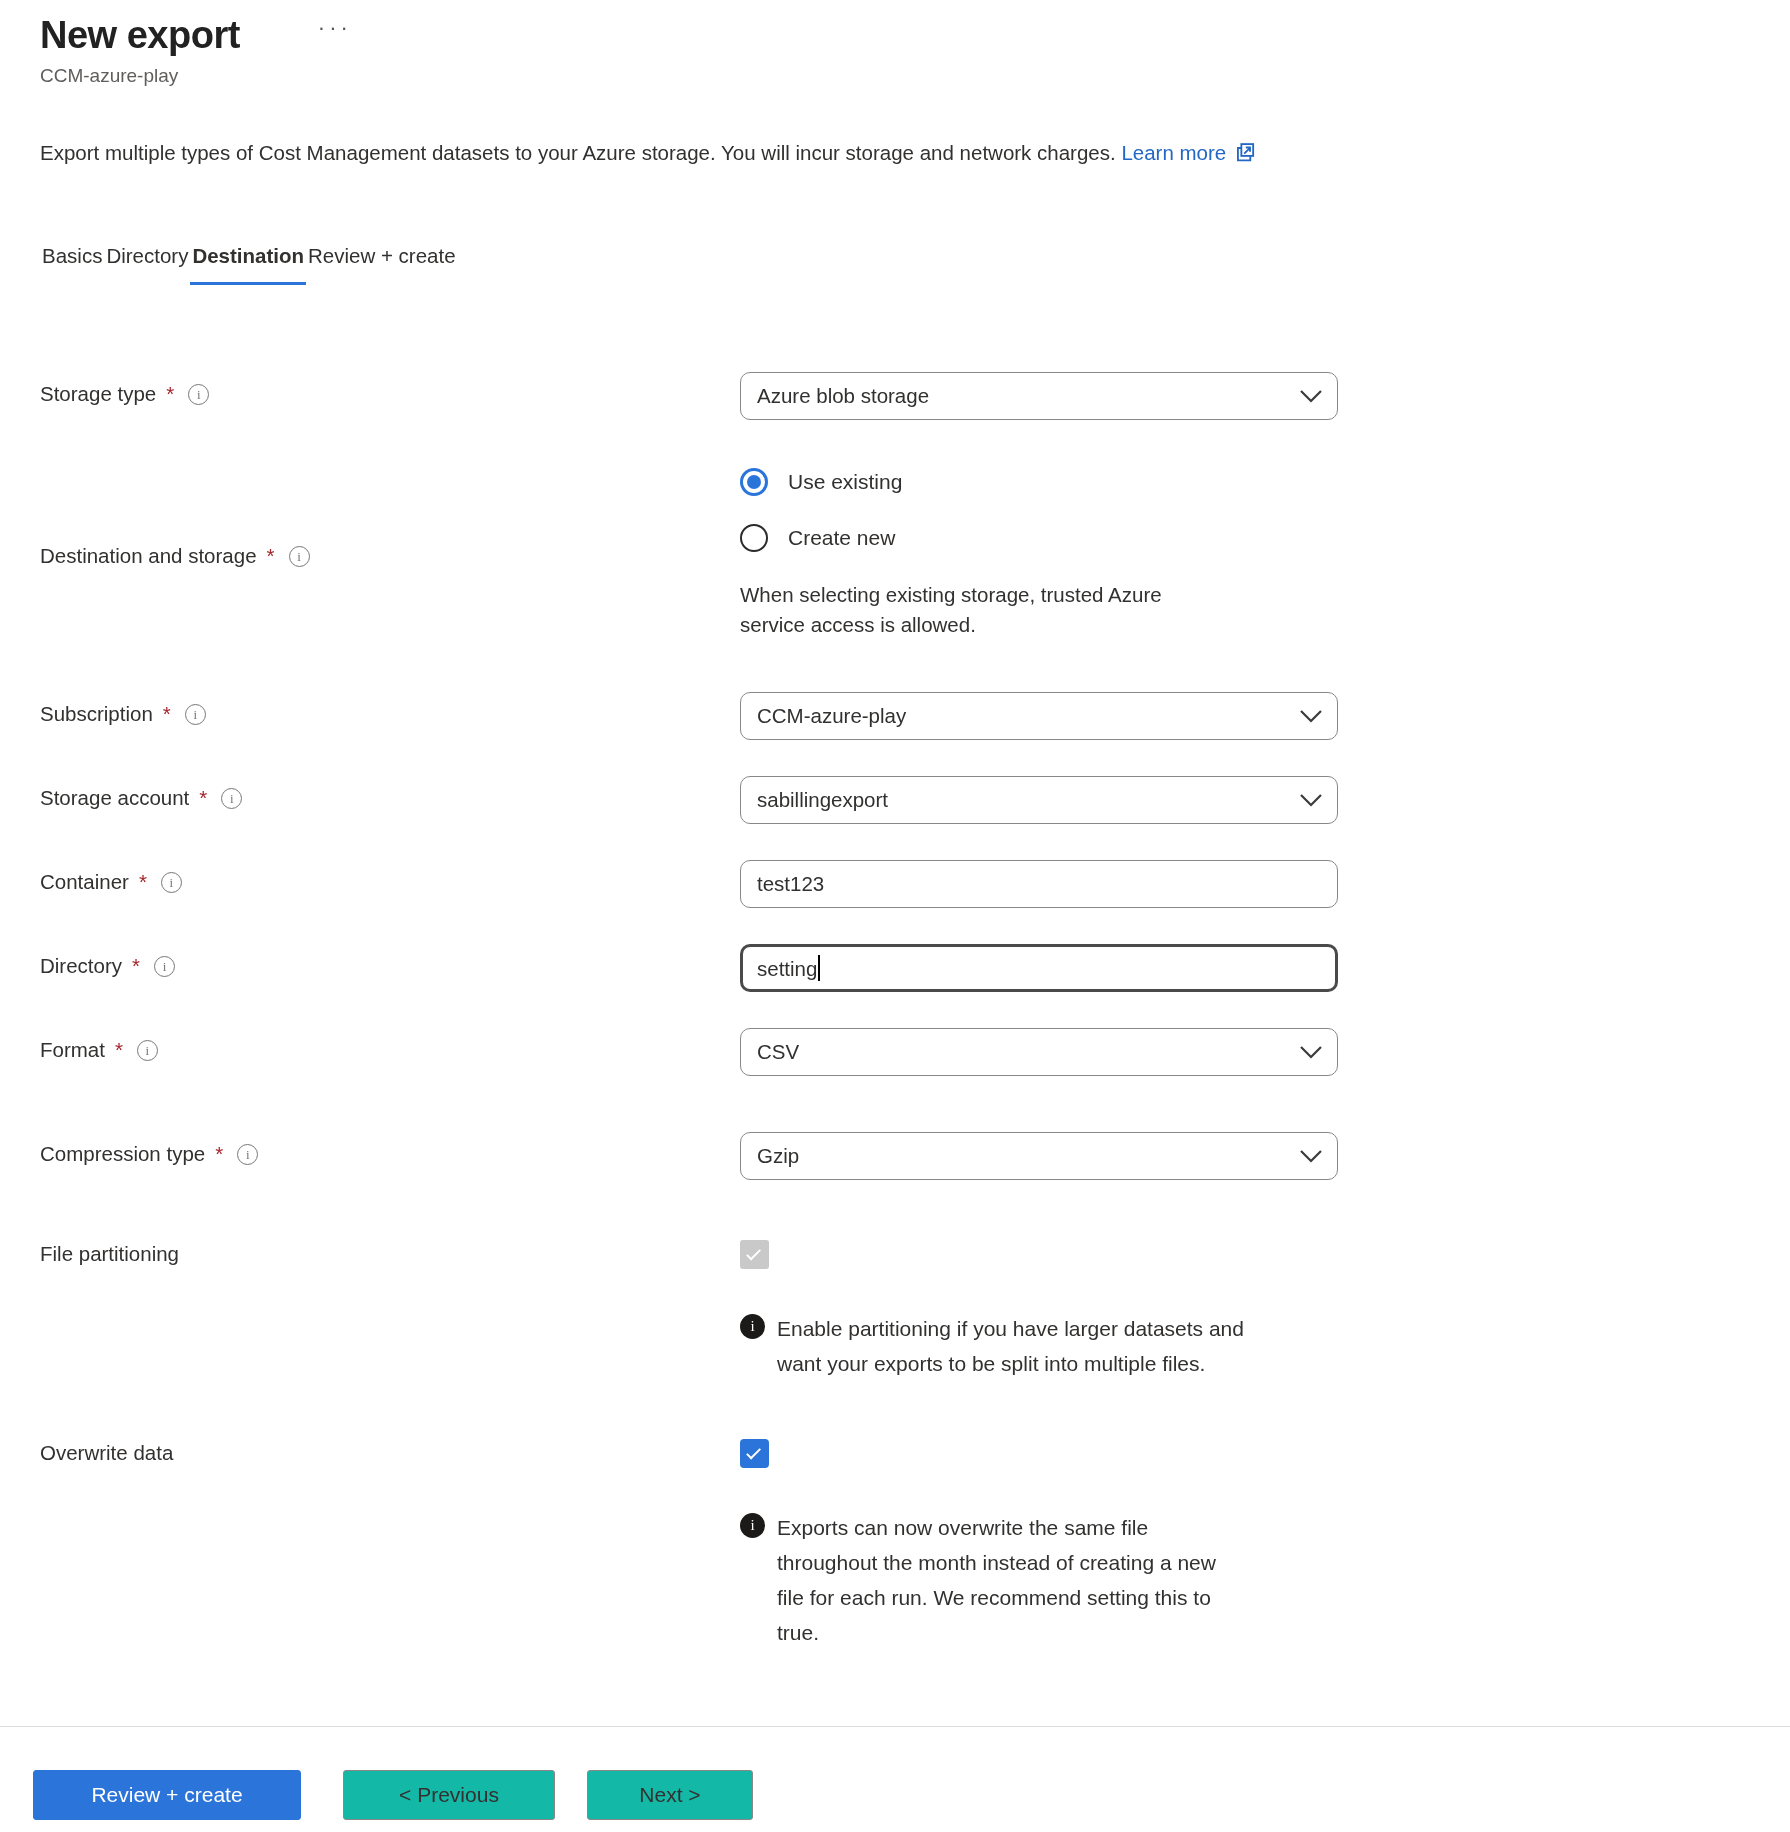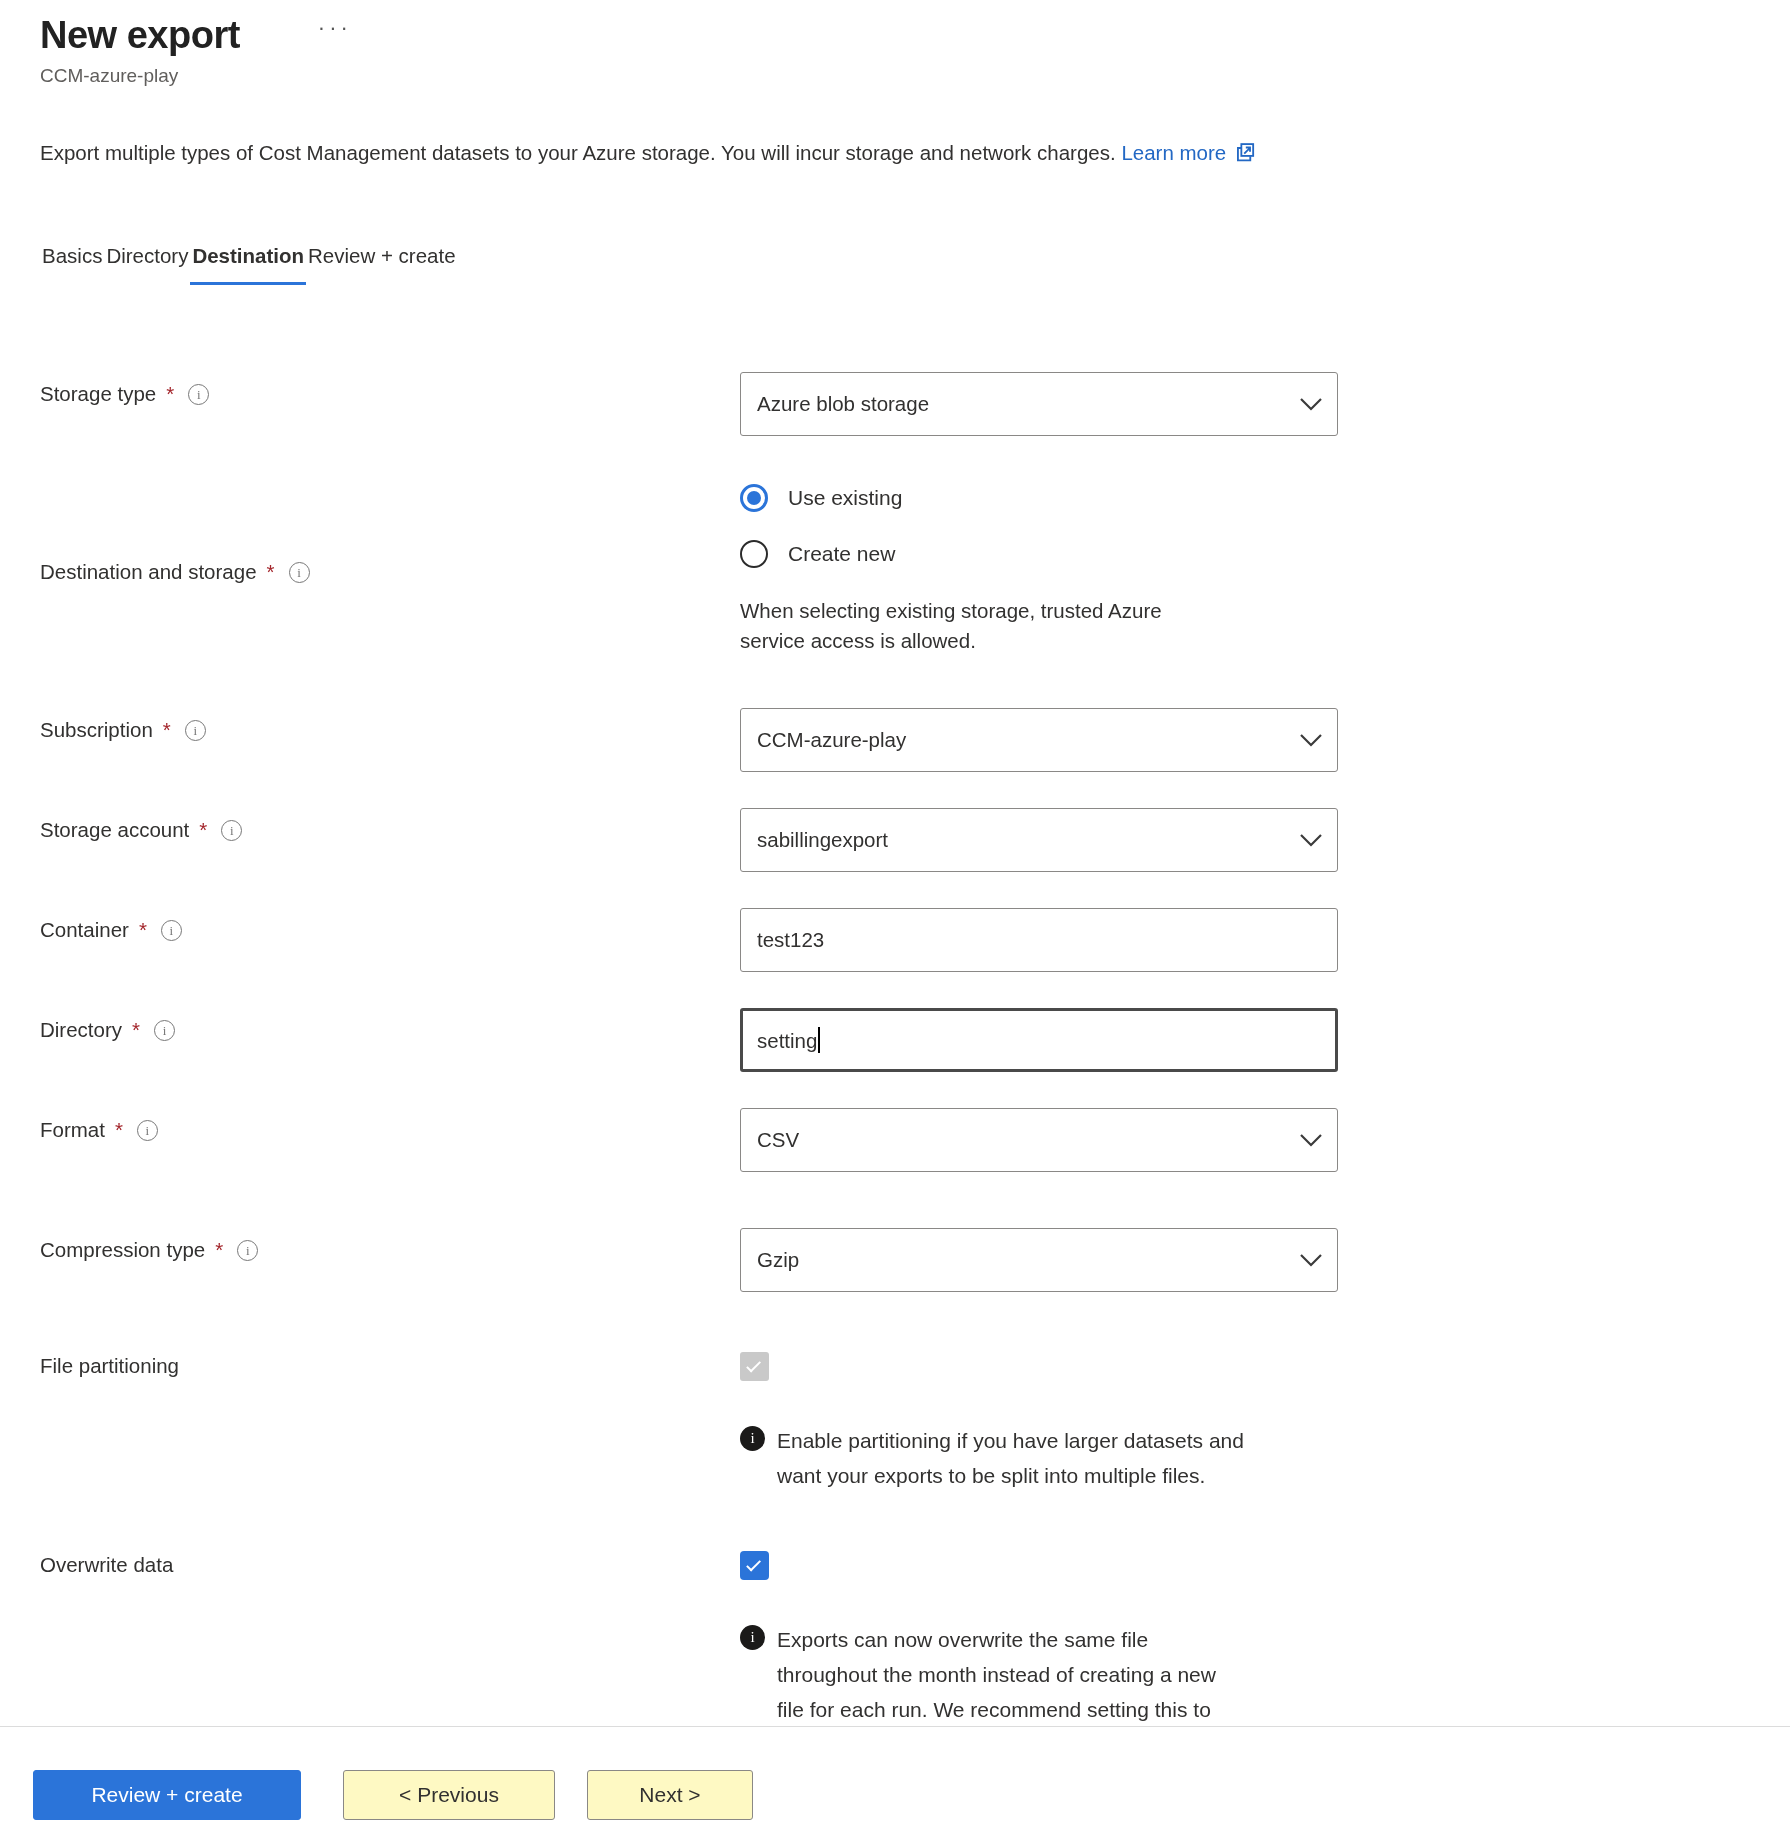--- a/index.html
+++ b/index.html
@@ -42,21 +42,21 @@
   .label-cell{width:700px;flex:none;padding-top:10px;font-size:20.5px;display:flex;align-items:flex-start;gap:6px;}
   .label-cell .req{color:#a4262c;margin-left:4px;}
   .info-o{
     display:inline-flex;align-items:center;justify-content:center;flex:none;
     width:21px;height:21px;border-radius:50%;border:1.5px solid #777;
     color:#777;font-size:13px;margin-left:8px;margin-top:2px;cursor:default;
     font-family:"Liberation Serif","DejaVu Serif",serif;
   }
   .control-cell{width:600px;flex:none;}
   .dropdown,.text-input{
-    width:598px;height:64px;border:1px solid var(--border);border-radius:3px;
+    width:598px;height:48px;border:1px solid var(--border);border-radius:10px;
     display:flex;align-items:center;justify-content:space-between;
     padding:0 14px 0 16px;font-size:20.5px;background:#fff;cursor:pointer;
   }
   .text-input{cursor:text;}
   .text-input.focused{border:3px solid var(--focus-border);padding-left:14px;}
   .chevron{flex:none;}
   .caret{display:inline-block;width:2px;height:26px;background:#000;vertical-align:-5px;margin-left:1px;}
 
   .mb1{margin-bottom:34px;}
   .mb2{margin-bottom:36px;}
@@ -89,21 +89,21 @@
 
   .cb-row .label-cell{padding-top:2px;}
   .cb-block-1{margin-bottom:58px;}
   .cb-block-2{margin-bottom:0;}
 
   
   .footer{position:absolute;left:0;right:0;bottom:0;height:106px;border-top:1px solid var(--divider);background:#fff;}
   .footer-inner{padding:43px 0 0 33px;display:flex;align-items:center;}
   .btn{height:50px;font-size:21px;border-radius:3px;display:flex;align-items:center;justify-content:center;cursor:pointer;font-family:inherit;}
   .btn-primary{background:var(--accent);color:#fff;width:268px;border:1px solid var(--accent);}
-  .btn-secondary{background:#fef9c3;color:var(--text);border:1px solid var(--border);}
+  .btn-secondary{background:#14b8a6;color:var(--text);border:1px solid var(--border);}
   .btn-prev{width:212px;margin-left:42px;}
   .btn-next{width:166px;margin-left:32px;}
 </style>
 </head>
 <body>
 
 <div id="app">
 
   <div class="page-title-row">
     <h1 class="page-title">New export</h1>

